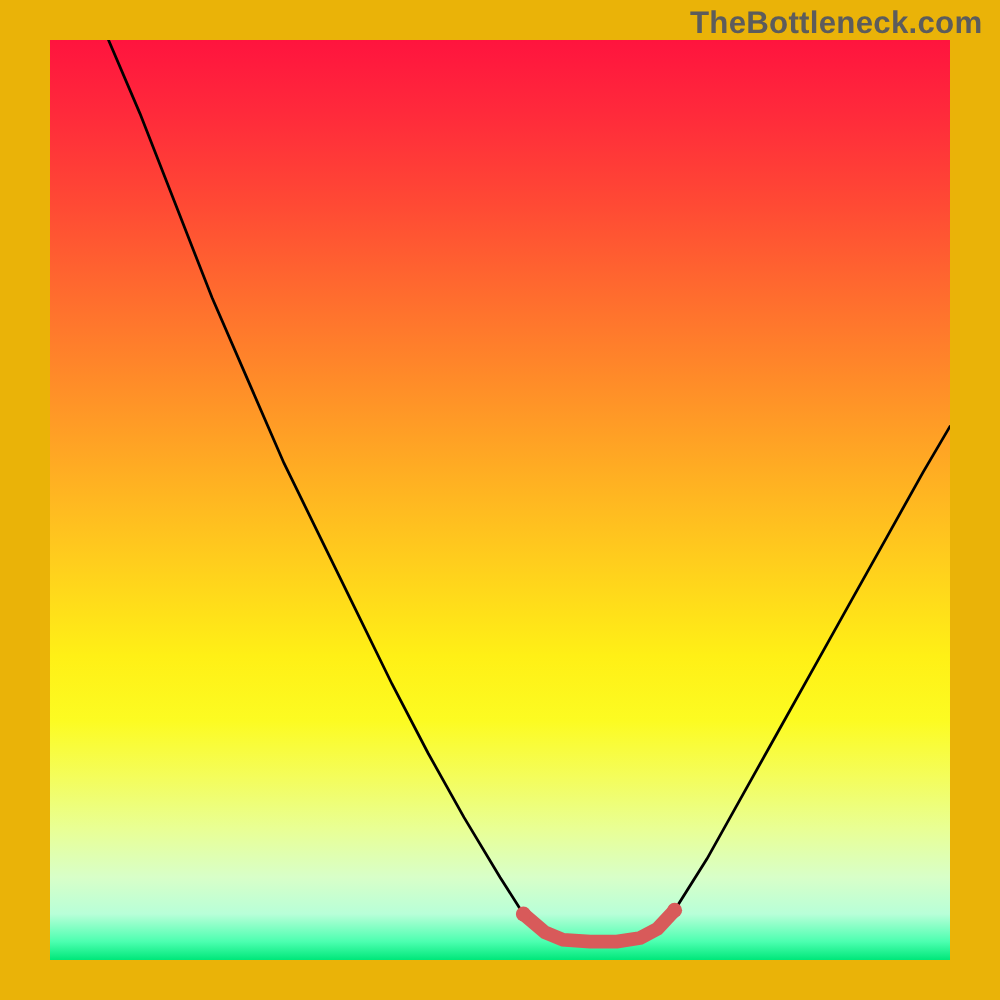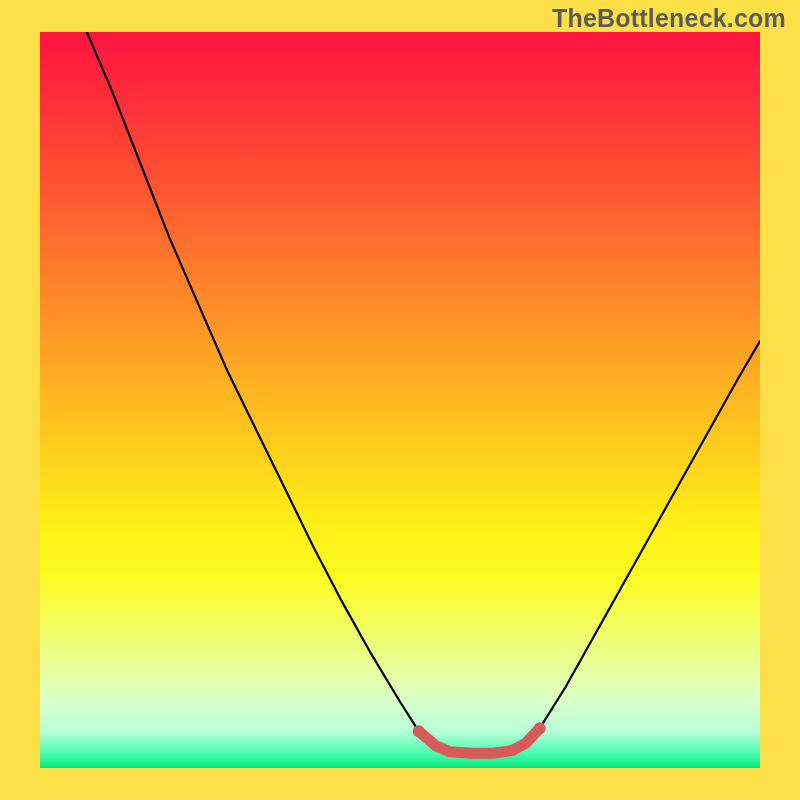--- a/index.html
+++ b/index.html
@@ -8,21 +8,21 @@
     width: 800px;
     height: 800px;
     background: #000;
     overflow: hidden;
     font-family: Arial, Helvetica, sans-serif;
   }
   .frame {
     position: relative;
     width: 800px;
     height: 800px;
-    background: #fde047;
+    background: #eab308;
   }
   .watermark {
     position: absolute;
     top: 4px;
     right: 14px;
     font-size: 25px;
     font-weight: 600;
     color: #5c5c5c;
     letter-spacing: 0.2px;
     z-index: 10;

